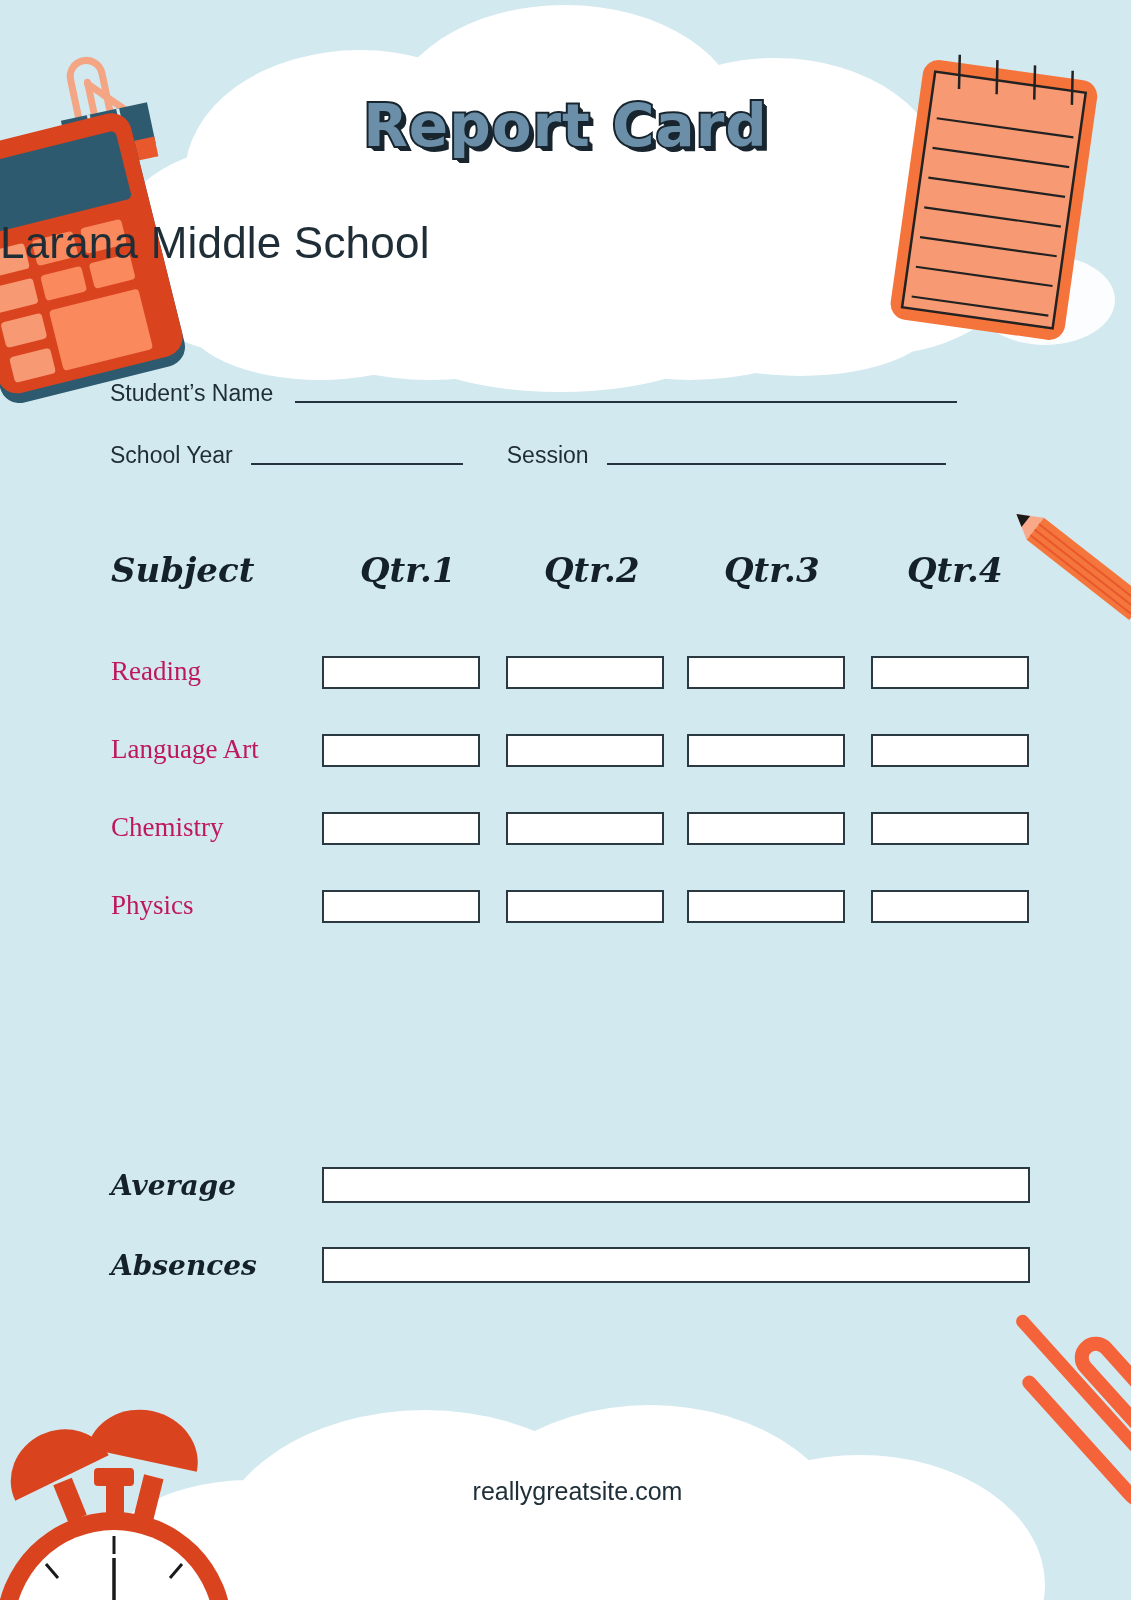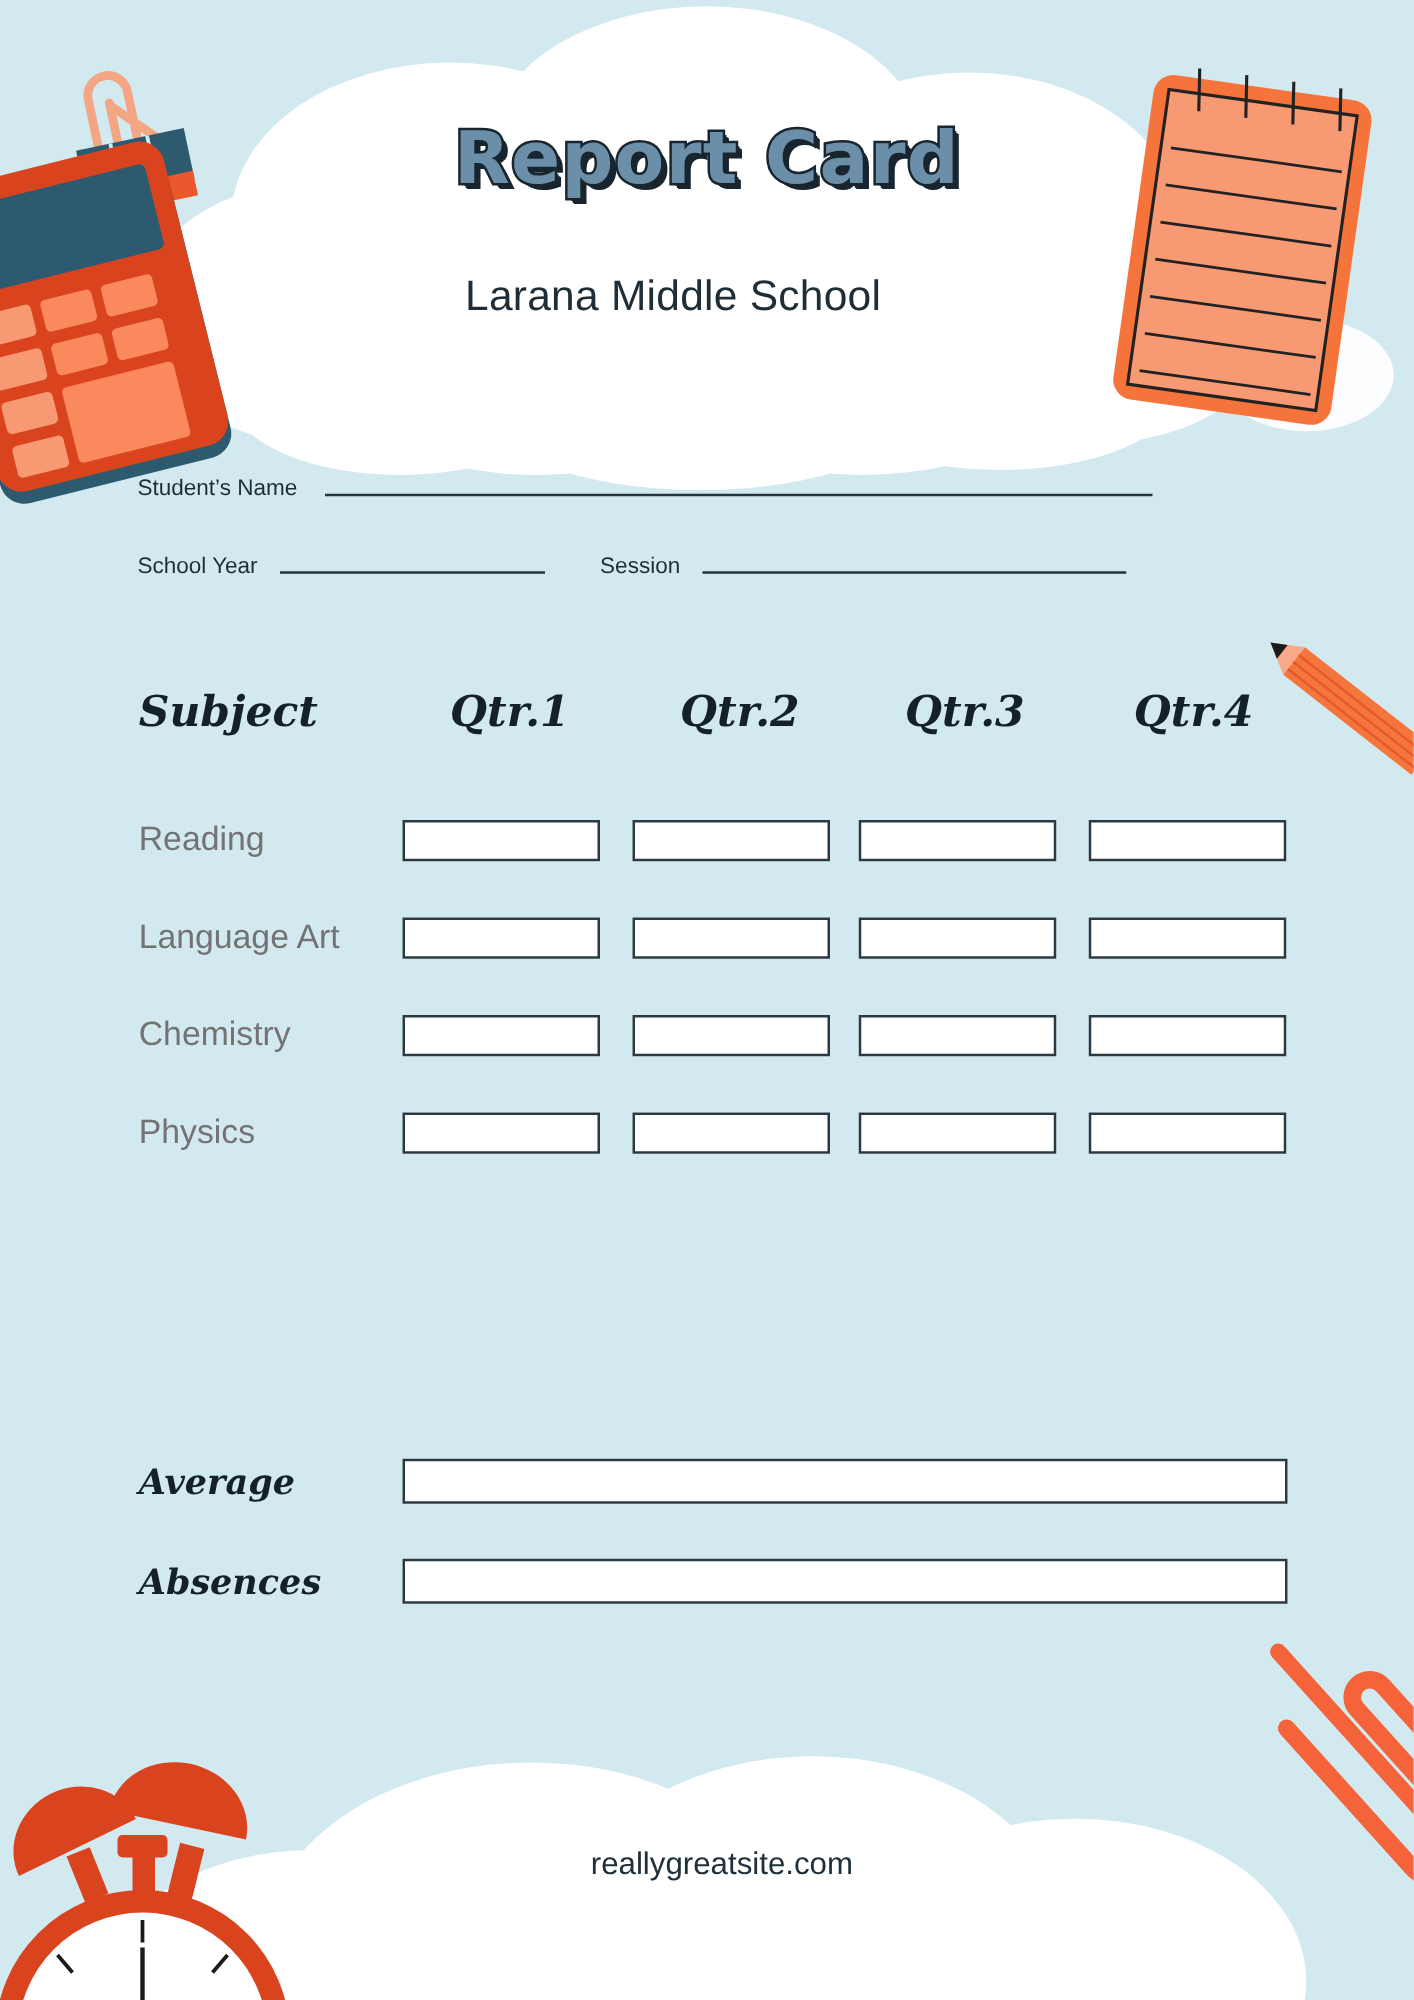--- a/index.html
+++ b/index.html
@@ -46,34 +46,33 @@
        4px 4px 0 #18252f,
        3px 3px 0 #18252f;
     margin: 0;
     line-height: 1.05;
     display: inline-block;
   }
   .school-name {
     position: absolute;
     top: 218px;
     left: 0;
-    width: 1077px;
-    text-align: center;
-    font-size: 34px;
+    width: 911px;
+    font-size: 44px;
     color: #1f2d36;
     font-family: "Liberation Sans", sans-serif;
     letter-spacing: 0.2px;
   }
 
   
   .field-row {
     position: absolute;
     display: flex;
     align-items: baseline;
-    font-size: 18px;
+    font-size: 23px;
     color: #1f2d36;
   }
   .field-label { white-space: nowrap; }
   .rule {
     border-bottom: 2px solid #24333d;
     height: 1px;
     align-self: flex-end;
     margin-bottom: 4px;
   }
 
@@ -111,22 +110,23 @@
   .subject-rows { position: absolute; top: 650px; left: 0; width: 1131px; }
   .srow {
     position: relative;
     height: 78px;
   }
   .srow .sname {
     position: absolute;
     left: 111px;
     top: 6px;
     font-size: 27px;
-    color: #737373;
+    color: #be185d;
     white-space: nowrap;
+    font-family: Liberation Serif, serif;
   }
   .gbox {
     position: absolute;
     width: 158px;
     height: 33px;
     background: #ffffff;
     border: 2px solid #2b3943;
     box-sizing: border-box;
     top: 6px;
   }

